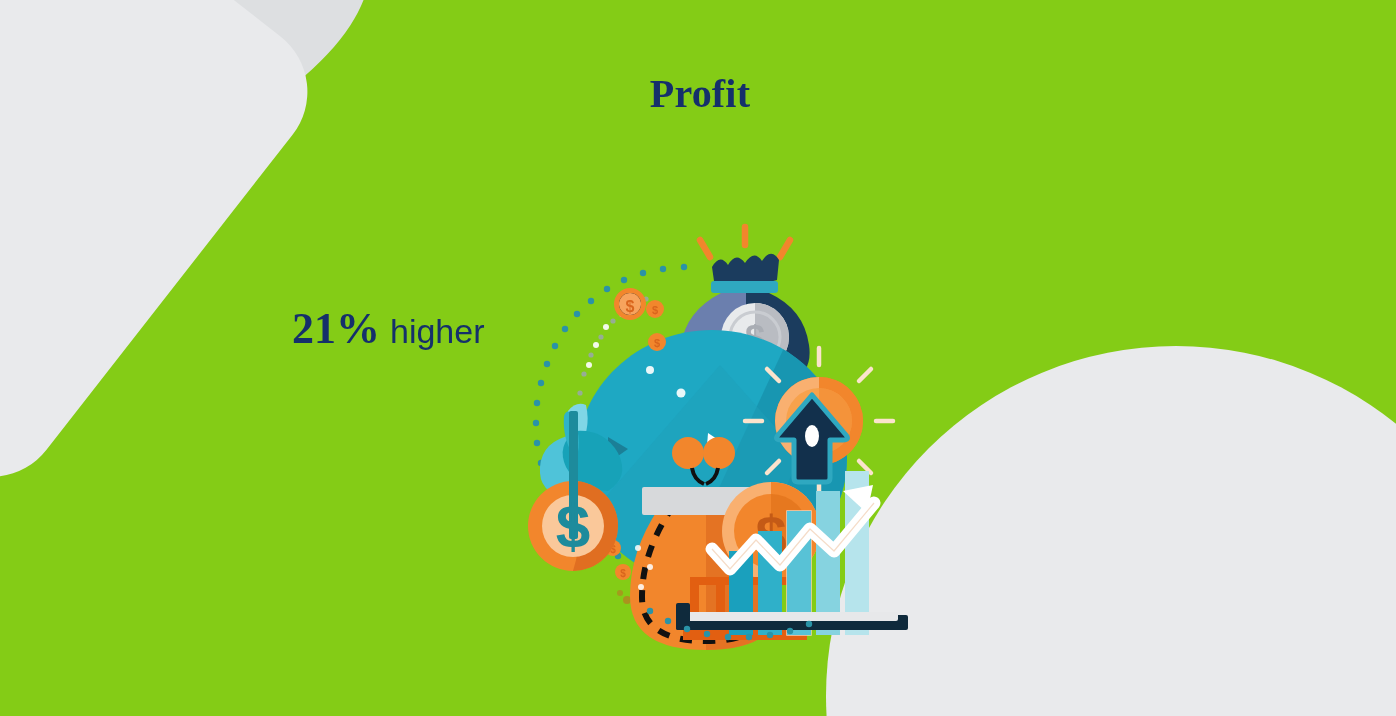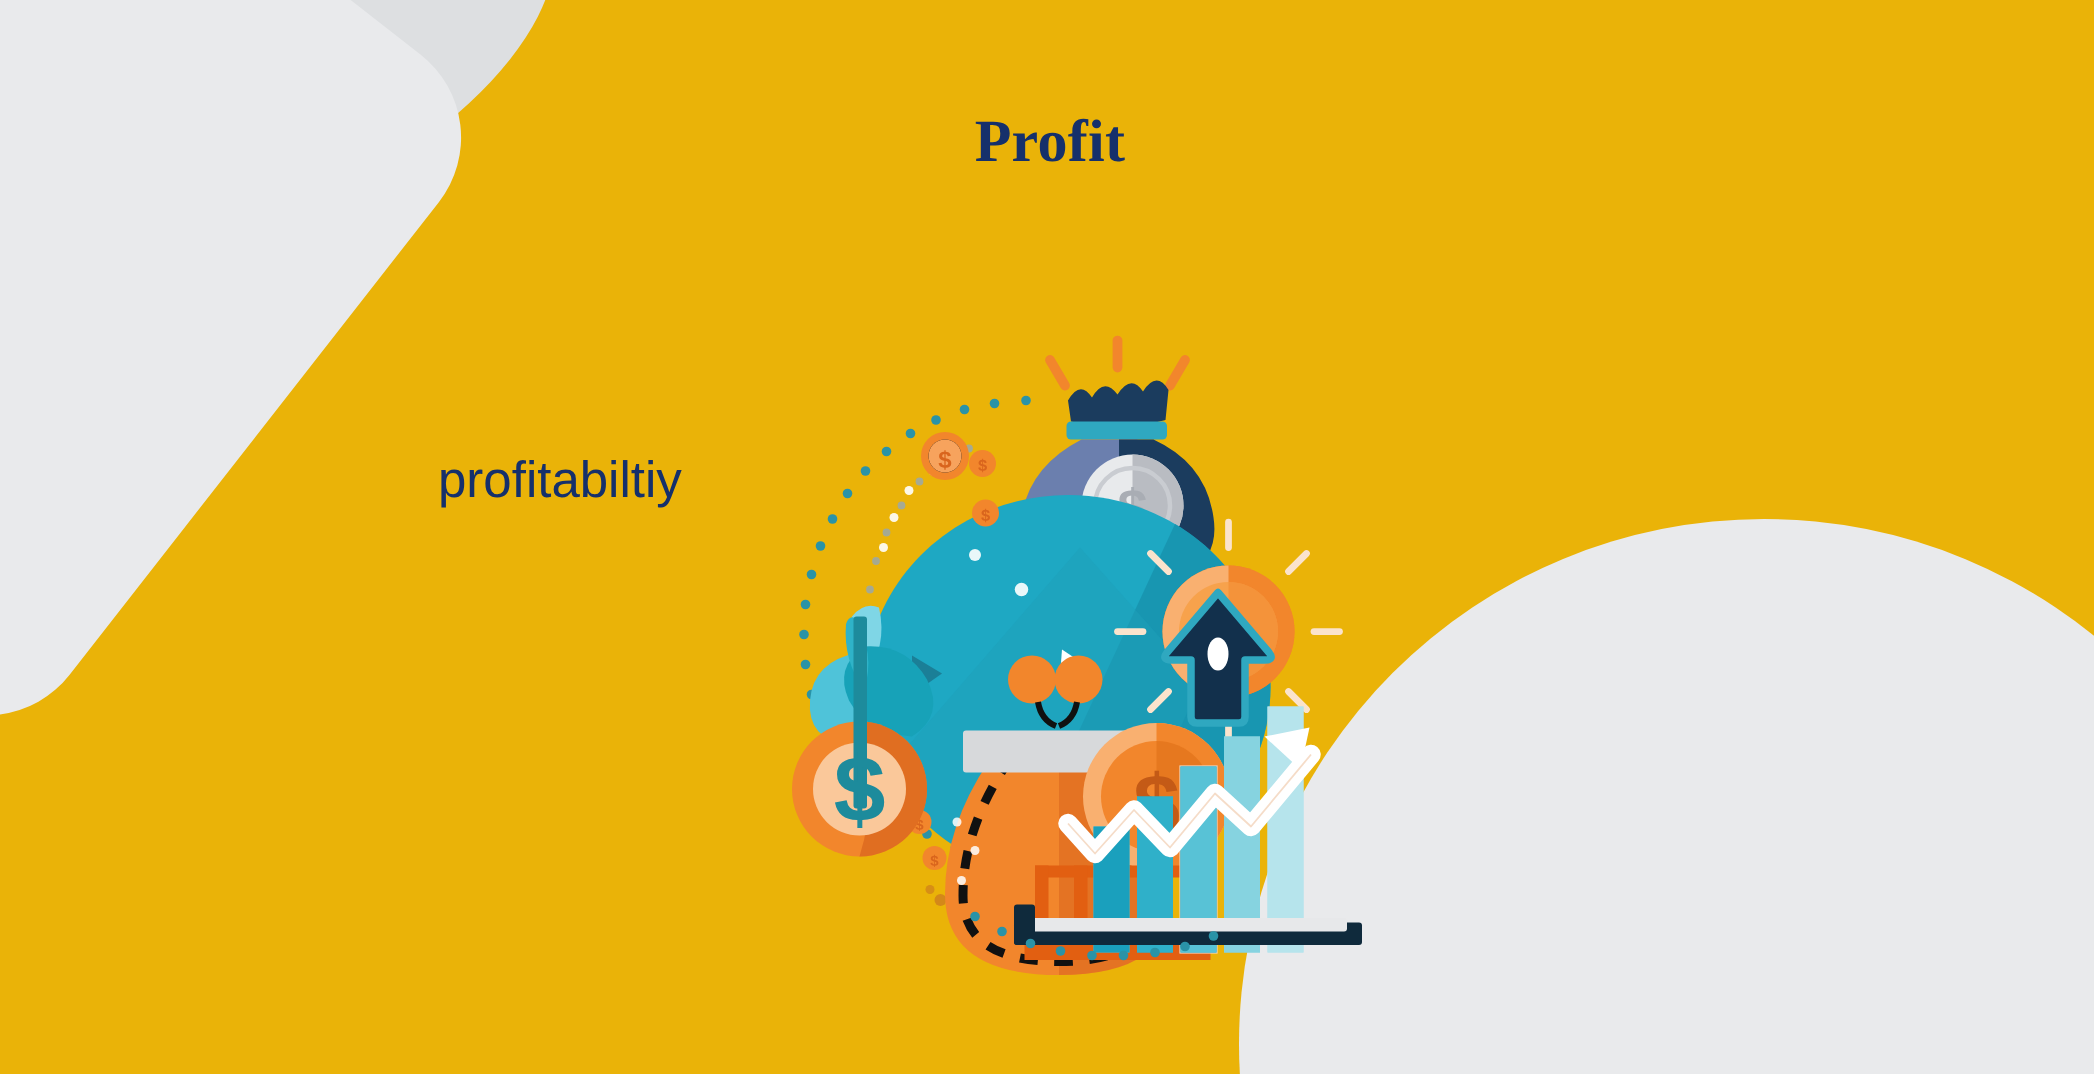--- a/index.html
+++ b/index.html
@@ -5,21 +5,21 @@
   html, body {
     margin: 0;
     padding: 0;
     background: #e7e8ea;
   }
   #slide {
     position: relative;
     width: 1396px;
     height: 716px;
     overflow: hidden;
-    background: #eab308;
+    background: #84cc16;
     font-family: "Liberation Sans", sans-serif;
   }
 
   
   .bg-blob-topleft {
     position: absolute;
     left: -60px;
     top: -150px;
     width: 430px;
     height: 300px;
@@ -125,21 +125,23 @@
 
   <div class="bg-blob-topleft"></div>
   <div class="bg-card-left"></div>
   <div class="bg-circle-bottomright"></div>
 
   <div class="header-block">
     <h1 class="title">Profit</h1>
   </div>
 
   <div class="stat-block">
-    <div class="stat-line stat-line2">profitabiltiy</div>
+    <div class="stat-line stat-line1">
+      <span class="stat-pct">21%</span><span class="stat-higher">higher</span>
+    </div>
   </div>
 
   <div class="illustration">
     <svg width="440" height="440" viewBox="0 0 440 440" xmlns="http://www.w3.org/2000/svg">
       <defs>
         <clipPath id="blobClip">
           <ellipse cx="222" cy="243" rx="135" ry="128"></ellipse>
         </clipPath>
       </defs>
 

